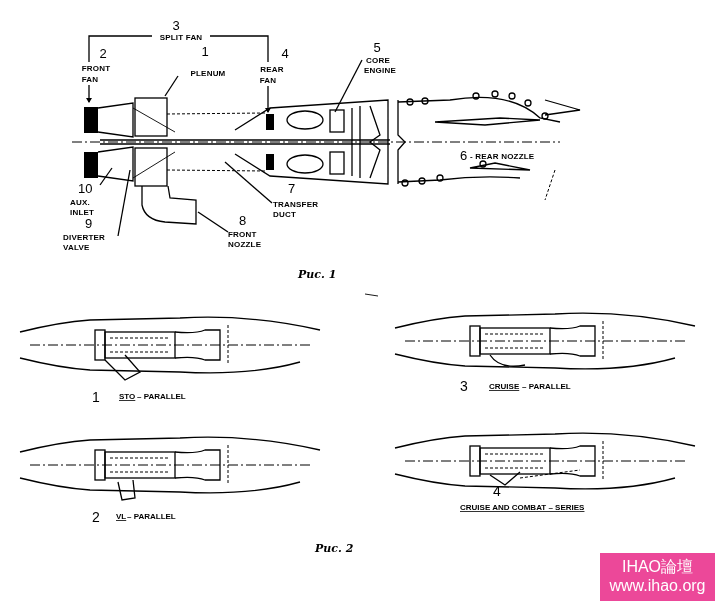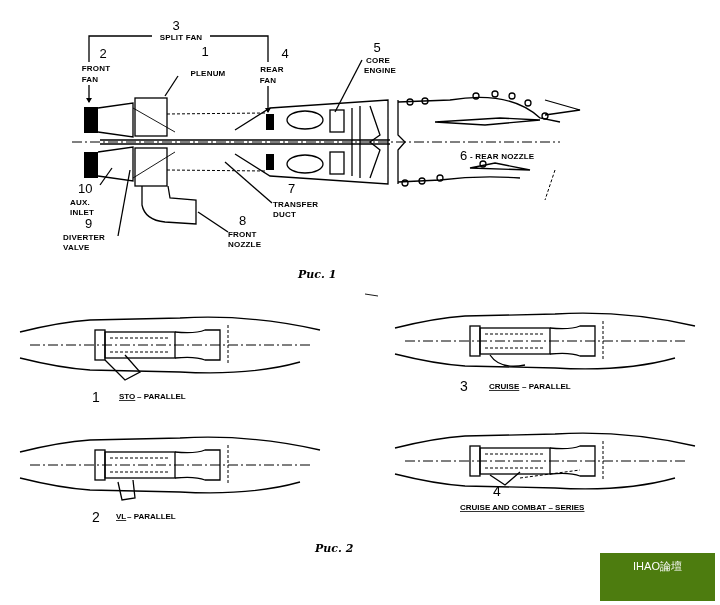--- a/index.html
+++ b/index.html
@@ -10,22 +10,22 @@
   .num { font-family: "Liberation Sans", sans-serif; font-size: 13px; }
   .cap { font-family: "DejaVu Serif", serif; font-style: italic; font-weight: bold; font-size: 11px; }
   .mode { font-family: "Liberation Sans", sans-serif; font-weight: bold; font-size: 8px; }
   .modenum { font-family: "Liberation Sans", sans-serif; font-size: 14px; }
   .ln { stroke: #000; fill: none; stroke-width: 1.3; }
   .lnt { stroke: #000; fill: none; stroke-width: 0.9; }
   .dash { stroke: #000; fill: none; stroke-width: 1; stroke-dasharray: 3 2; }
   .cl { stroke: #000; fill: none; stroke-width: 1; stroke-dasharray: 10 3 2 3; }
   .blk { fill: #000; }
   #watermark { position: absolute; left: 600px; top: 553px; width: 115px; height: 48px;
-               background: #4d7c0f; color: #fff; text-align: center;
-               font-family: "Liberation Sans", sans-serif; font-size: 11px; line-height: 19px;
+               background: #ec4899; color: #fff; text-align: center;
+               font-family: "Liberation Sans", sans-serif; font-size: 16px; line-height: 19px;
                padding-top: 4px; box-sizing: border-box; }
 </style>
 </head>
 <body>
 
 <svg width="720" height="605" viewBox="0 0 720 605">
 
   <g>
 
     <g>
@@ -174,13 +174,14 @@
 
     <text class="modenum" x="493" y="496">4</text>
     <text class="mode" x="460" y="510" text-decoration="underline">CRUISE AND COMBAT – SERIES</text>
 
     <text class="cap" x="315" y="552">Рис. 2</text>
   </g>
 </svg>
 
 <div id="watermark">
   <div>IHAO論壇</div>
+  <div>www.ihao.org</div>
 </div>
 
 </body></html>

